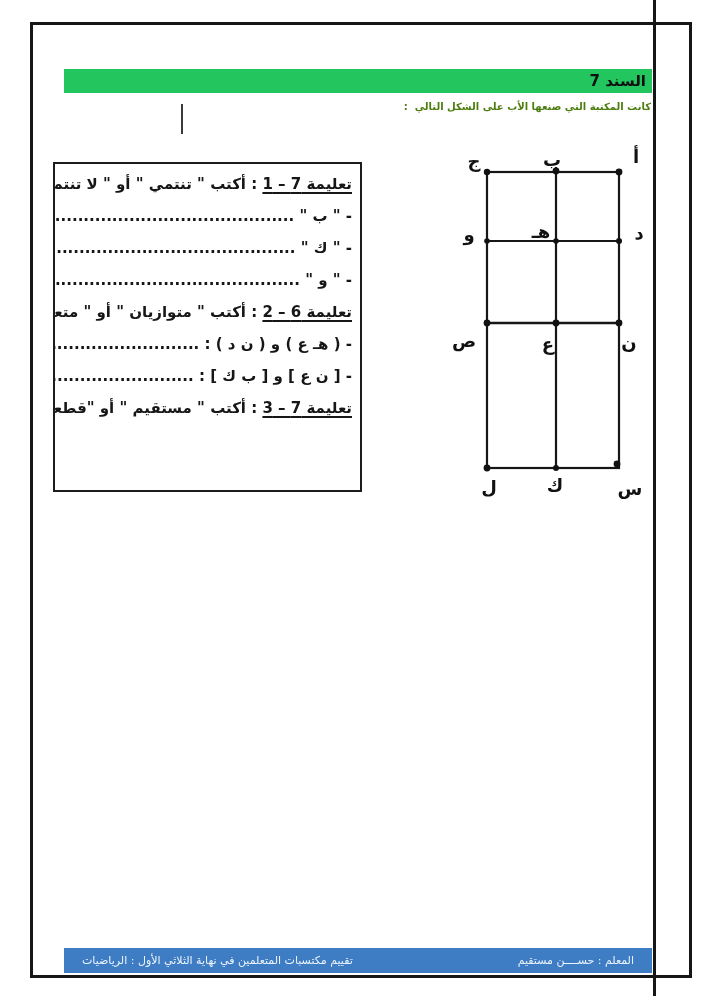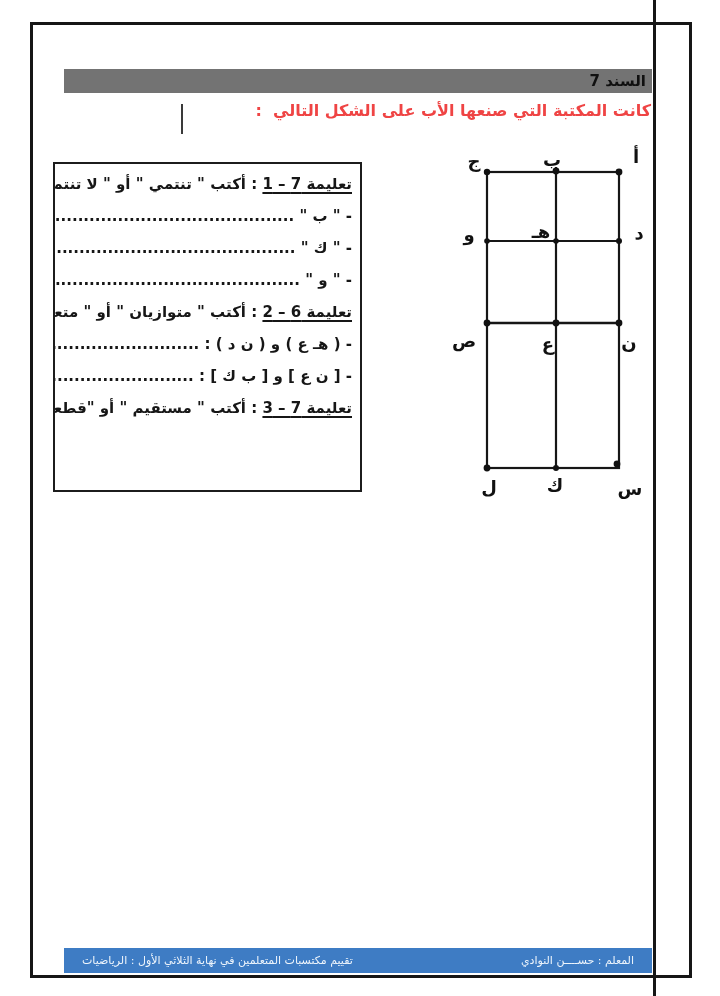--- a/index.html
+++ b/index.html
@@ -13,21 +13,21 @@
   .artifact{position:absolute;left:181px;top:104px;width:2px;height:30px;background:#3a3a3a;}
 
   
   .header-bar{position:absolute;left:64px;top:69px;width:588px;height:24px;
               background:#b7d4ec;direction:rtl;text-align:right;}
   .header-bar span{display:inline-block;padding:0 6px;line-height:24px;
                    font-size:15px;font-weight:bold;color:#101010;}
 
   
   .intro{position:absolute;right:69px;top:101px;direction:rtl;white-space:nowrap;
-         font-size:16px;font-weight:bold;color:#ef4444;}
+         font-size:10px;font-weight:bold;color:#4d7c0f;}
 
   
   .ibox{position:absolute;left:53px;top:162px;width:309px;height:330px;
         border:2px solid #1c1c1c;box-sizing:border-box;direction:rtl;
         padding:4px 8px 0 0;}
   .bl{line-height:32px;font-size:15px;font-weight:bold;white-space:nowrap;
       overflow:hidden;color:#161616;}
   .bl .u{text-decoration:underline;text-decoration-thickness:1.5px;text-underline-offset:3px;}
   .bl.indent{padding-right:92px;}
 
@@ -46,21 +46,21 @@
 </style>
 </head>
 <body>
 
 <div class="canvas">
 
   <div class="frame"></div>
   <div class="divider"></div>
   <div class="artifact"></div>
 
-  <div class="header-bar" style="background-color: #737373;">
+  <div class="header-bar" style="background-color: #22c55e;">
     <span>السند 7</span>
   </div>
 
   <div class="intro">كانت المكتبة التي صنعها الأب على الشكل التالي&nbsp; :</div>
 
   <div class="ibox">
     <div class="bl"><span class="u">تعليمة 7 – 1</span><span> : أكتب " تنتمي " أو " لا تنتمي "</span></div>
     <div class="bl">- " ب " ............................................ [ ن ص ]</div>
     <div class="bl">- " ك " ............................................ [ س ل ]</div>
     <div class="bl">- " و " ............................................. [ ب ك ]</div>
@@ -102,17 +102,17 @@
     <text x="469" y="241">و</text>
     <text x="629" y="349">ن</text>
     <text x="548" y="351">ع</text>
     <text x="464" y="347">ص</text>
     <text x="630" y="495">س</text>
     <text x="555" y="492">ك</text>
     <text x="489" y="494">ل</text>
   </svg>
 
   <div class="footer-bar" style="background-color: rgb(62, 124, 196);">
-    <span>المعلم : حســــن النوادي</span>
+    <span>المعلم : حســــن مستقيم</span>
     <span>تقييم مكتسبات المتعلمين في نهاية الثلاثي الأول : الرياضيات</span>
   </div>
 
 </div>
 
 </body></html>

